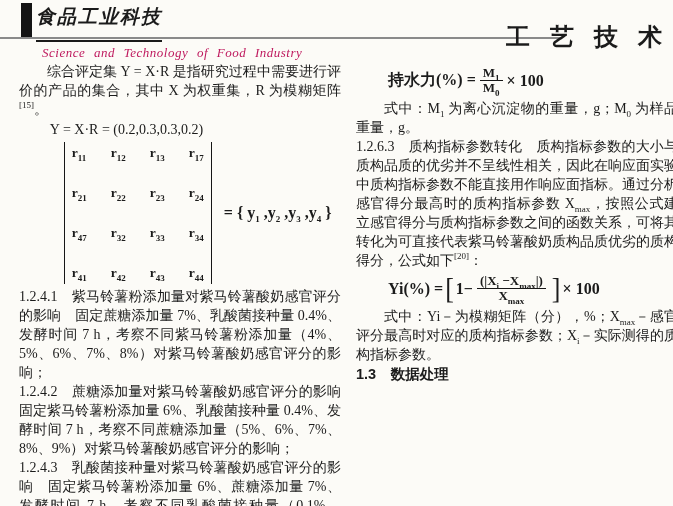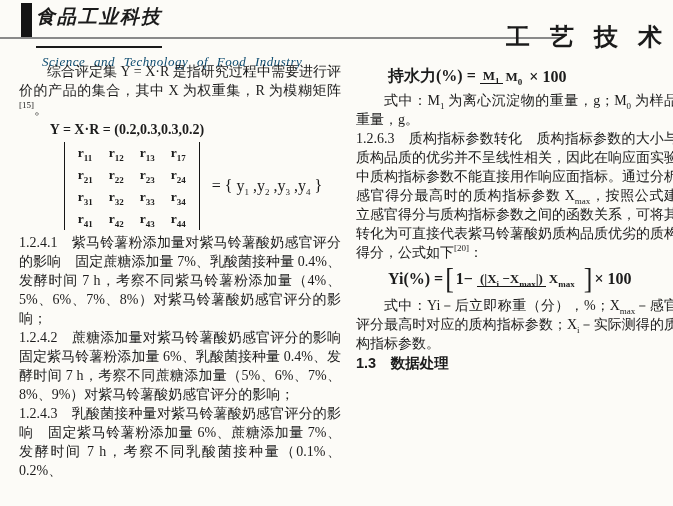--- a/index.html
+++ b/index.html
@@ -8,59 +8,59 @@
     background:#fcfbf7; color:#1b1b1b;
     font-family:"Liberation Serif","DejaVu Serif",serif;
   }
   .page { position:relative; width:673px; height:506px; overflow:hidden; }
 
   
   .hdr-bar { position:absolute; left:21px; top:3px; width:11px; height:34px; background:#141414; }
   .hdr-logo {
     position:absolute; left:36px; top:4px;
     font-size:19px; font-weight:bold; font-style:italic; letter-spacing:2px;
-    border-bottom:2px solid #1a1a1a; padding-bottom:16px;
+    border-bottom:2px solid #1a1a1a; padding-bottom:10px;
   }
   .hdr-rule { position:absolute; left:0; top:37px; width:562px; height:2px; background:#8a8a8a; }
   .hdr-en {
-    position:absolute; left:42px; top:54px;
-    font-style:italic; font-size:13px; color:#0c4a6e; letter-spacing:.5px; word-spacing:5px;
+    position:absolute; left:42px; top:45px;
+    font-style:italic; font-size:13px; color:#be185d; letter-spacing:.5px; word-spacing:5px;
   }
   .hdr-section {
     position:absolute; right:4px; top:21px;
     font-size:24px; font-weight:bold; letter-spacing:7px; white-space:nowrap;
   }
 
   
   .columns {
     position:absolute; top:62px; left:19px;
     width:659px; height:444px; overflow:hidden;
     display:flex; gap:15px;
   }
   .col { width:322px; overflow:hidden; text-align:justify; }
   p { margin:0; font-size:14px; line-height:19px; }
   .indent { text-indent:2em; }
   sup { font-size:9px; line-height:0; }
   sub { font-size:9px; line-height:0; }
 
-  .formula-line { padding-left:2.2em; font-weight:bold; margin:1px 0; }
+  .formula-line { padding-left:2.2em; font-weight:normal; margin:1px 0; }
 
   
   .matrix-block { display:flex; align-items:center; padding-left:2.8em; margin:3px 0; }
   .matrix {
     display:grid; grid-template-columns:repeat(4,auto);
     column-gap:16px; row-gap:6px;
     border-left:1.5px solid #161616; border-right:1.5px solid #161616;
-    padding:3px 13px; font-weight:bold; font-size:13.5px;
+    padding:3px 7px; font-weight:bold; font-size:13.5px;gap:24px;
   }
-  .matrix-result { margin-left:12px; font-weight:normal; }
+  .matrix-result { margin-left:12px; font-weight:bold; }
 
   
   .formula-row { display:flex; align-items:center; padding-left:2em; margin:4px 0; font-weight:bold; }
-  .frac { display:inline-flex; flex-direction:row; align-items:center; margin:0 4px; font-size:13px; line-height:14px; }
+  .frac { display:inline-flex; flex-direction:column; align-items:center; margin:0 4px; font-size:13px; line-height:14px; }
   .frac .num { border-bottom:1.2px solid #161616; padding:0 3px; }
   .frac .den { padding:0 3px; }
   .bigbracket { font-size:26px; font-weight:normal; line-height:1; margin:0 2px; transform:scaleY(1.1); }
 
   .heading {
     font-family:"Liberation Sans","DejaVu Sans",sans-serif;
     font-weight:bold; font-size:14.5px; margin-top:1px;
   }
 </style>
 </head>
@@ -85,21 +85,21 @@
       <div class="matrix-block">
         <div class="matrix">
           <span><span>r</span><sub>11</sub></span>
           <span><span>r</span><sub>12</sub></span>
           <span><span>r</span><sub>13</sub></span>
           <span><span>r</span><sub>17</sub></span>
           <span><span>r</span><sub>21</sub></span>
           <span><span>r</span><sub>22</sub></span>
           <span><span>r</span><sub>23</sub></span>
           <span><span>r</span><sub>24</sub></span>
-          <span><span>r</span><sub>31</sub></span>
+          <span><span>r</span><sub>47</sub></span>
           <span><span>r</span><sub>32</sub></span>
           <span><span>r</span><sub>33</sub></span>
           <span><span>r</span><sub>34</sub></span>
           <span><span>r</span><sub>41</sub></span>
           <span><span>r</span><sub>42</sub></span>
           <span><span>r</span><sub>43</sub></span>
           <span><span>r</span><sub>44</sub></span>
         </div>
         <span class="matrix-result"><span>= { y</span><sub>1</sub><span> ,y</span><sub>2</sub><span> ,y</span><sub>3</sub><span> ,y</span><sub>4</sub><span> }</span></span>
       </div>
@@ -130,20 +130,20 @@
         <span class="bigbracket">[</span>
         <span>1−</span>
         <span class="frac">
           <span class="num"><span>(|X</span><sub>i</sub><span> −X</span><sub>max</sub><span>|)</span></span>
           <span class="den"><span>X</span><sub>max</sub></span>
         </span>
         <span class="bigbracket">]</span>
         <span>× 100</span>
       </div>
 
-      <p class="indent"><span>式中：Yi－后立即称重（分），%；X</span><sub>max</sub><span>－感官评分最高时对应的质构指标参数；X</span><sub>i</sub><span>－实际测得的质构指标参数。</span></p>
+      <p class="indent"><span>式中：Yi－为模糊矩阵（分），%；X</span><sub>max</sub><span>－感官评分最高时对应的质构指标参数；X</span><sub>i</sub><span>－实际测得的质构指标参数。</span></p>
 
 
       <p class="heading">1.3　数据处理</p>
 
     </div>
   </div>
 </div>
 
 </body></html>

